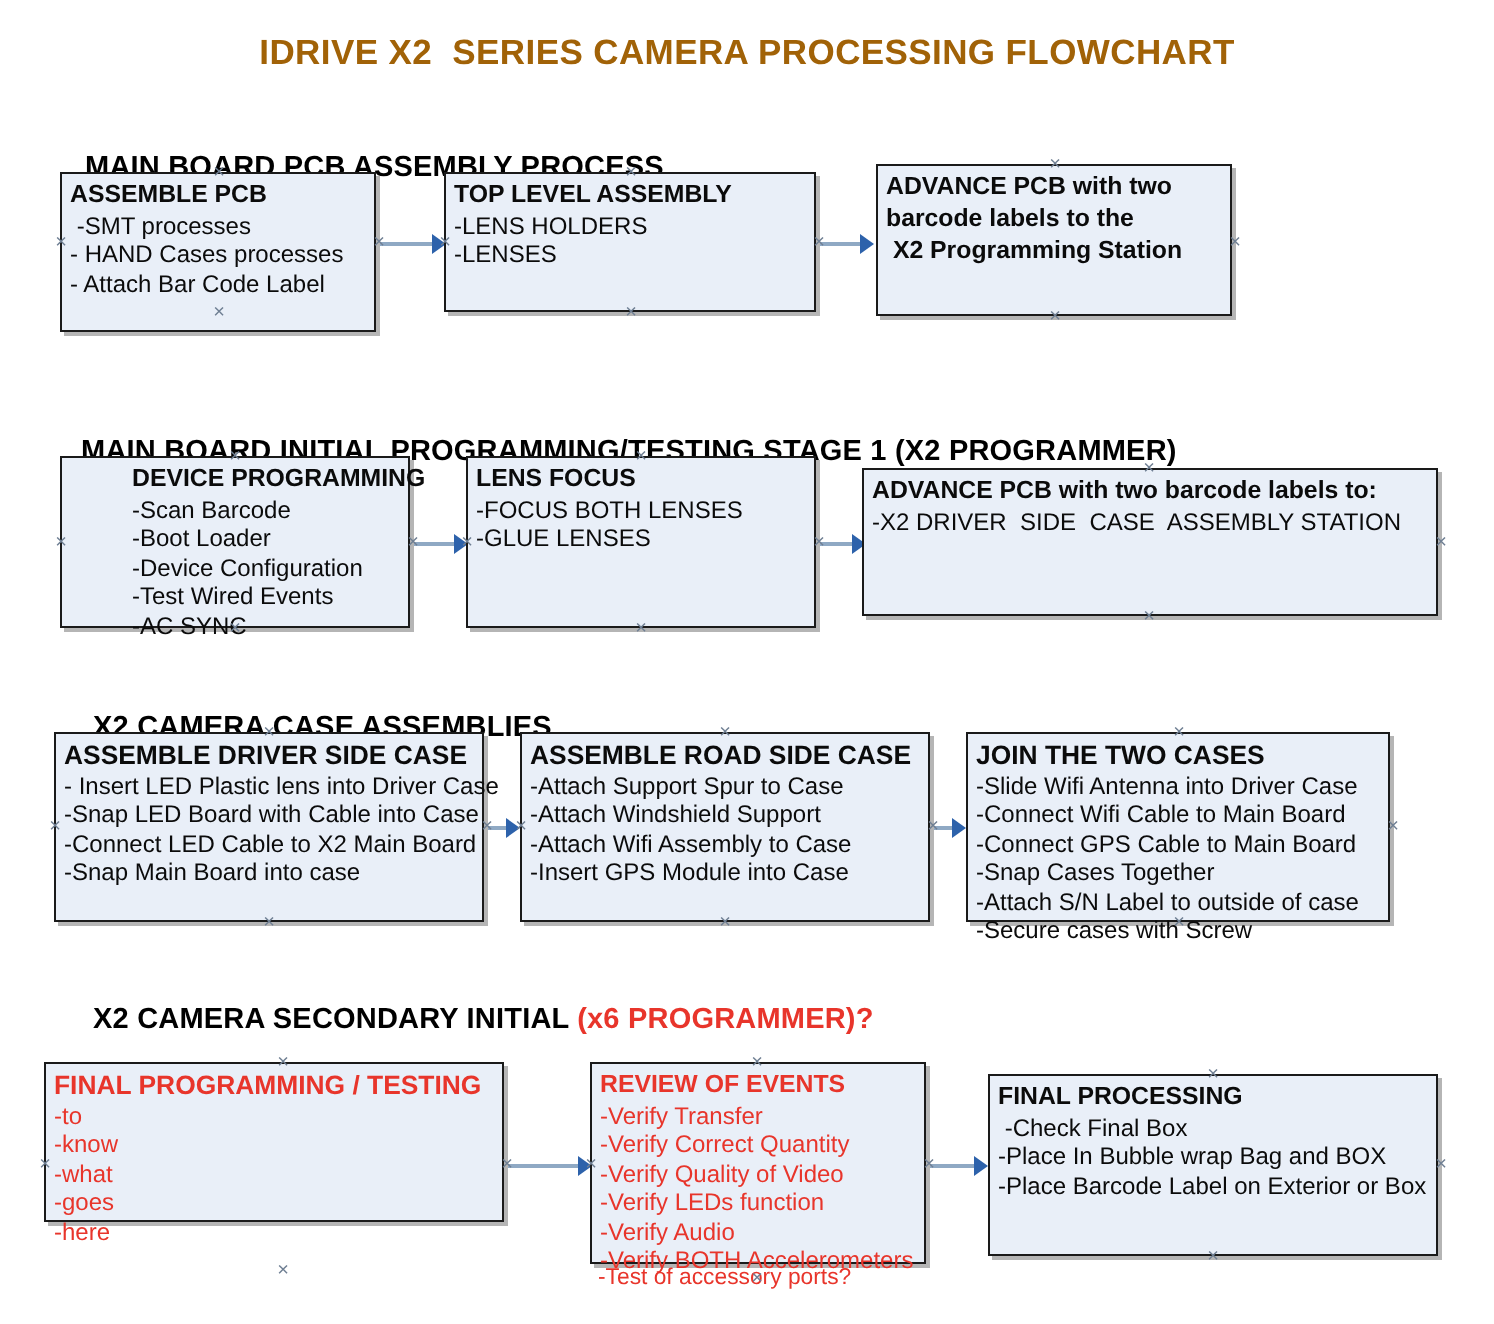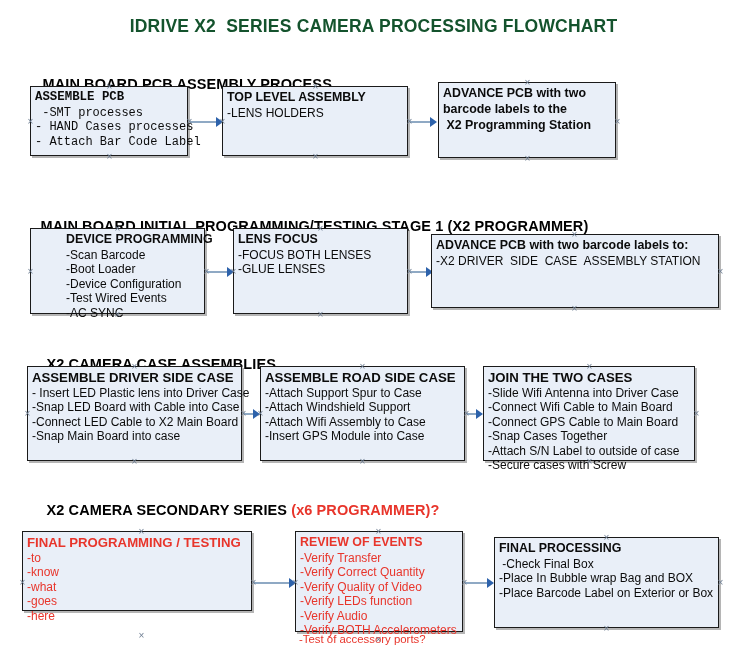--- a/index.html
+++ b/index.html
@@ -23,21 +23,21 @@
   
   .doc-title {
     position: absolute;
     left: 0;
     top: 16px;
     width: 747px;
     text-align: center;
     font-size: 17.5px;
     font-weight: bold;
     letter-spacing: 0.2px;
-    color: #14532d;
+    color: #a16207;
     white-space: pre;
   }
   .section-title {
     position: absolute;
     font-size: 14.5px;
     font-weight: bold;
     color: #000000;
     white-space: pre;
     letter-spacing: 0.1px;
   }
@@ -114,37 +114,38 @@
 <body>
 
 <div id="canvas">
 
   <div class="doc-title">IDRIVE X2  SERIES CAMERA PROCESSING FLOWCHART</div>
 
   <div class="section-title" style="left:26px; top:60px;">
     <span>MAIN BOARD PCB ASSEMBLY PROCESS</span>
   </div>
 
-  <div class="fbox" style="left:30px; top:86px; width:158px; height:70px;font-family:Liberation Mono, monospace;">
+  <div class="fbox" style="left:30px; top:86px; width:158px; height:80px;">
     <div class="bt">ASSEMBLE PCB</div>
     <div class="bl"> -SMT processes</div>
     <div class="bl">- HAND Cases processes</div>
     <div class="bl">- Attach Bar Code Label</div>
   </div>
   <div class="xmark" style="left:105px; top:82px;"></div>
   <div class="xmark" style="left:26px; top:117px;"></div>
   <div class="xmark" style="left:105px; top:152px;"></div>
 
   <div class="conn" style="left:190px; top:121px; width:28px;"></div>
   <div class="conn-head" style="left:216px; top:117px;"></div>
   <div class="xmark" style="left:185px; top:117px;"></div>
 
   <div class="fbox" style="left:222px; top:86px; width:186px; height:70px;">
     <div class="bt">TOP LEVEL ASSEMBLY</div>
     <div class="bl">-LENS HOLDERS</div>
+    <div class="bl">-LENSES</div>
   </div>
   <div class="xmark" style="left:311px; top:82px;"></div>
   <div class="xmark" style="left:218px; top:117px;"></div>
   <div class="xmark" style="left:311px; top:152px;"></div>
 
   <div class="conn" style="left:410px; top:121px; width:22px;"></div>
   <div class="conn-head" style="left:430px; top:117px;"></div>
   <div class="xmark" style="left:405px; top:117px;"></div>
 
   <div class="fbox" style="left:438px; top:82px; width:178px; height:76px;">
@@ -238,21 +239,21 @@
     <div class="bl">-Connect GPS Cable to Main Board</div>
     <div class="bl">-Snap Cases Together</div>
     <div class="bl">-Attach S/N Label to outside of case</div>
     <div class="bl">-Secure cases with Screw</div>
   </div>
   <div class="xmark" style="left:585px; top:362px;"></div>
   <div class="xmark" style="left:692px; top:409px;"></div>
   <div class="xmark" style="left:585px; top:457px;"></div>
 
   <div class="section-title" style="left:30px; top:486px;">
-    <span>X2 CAMERA SECONDARY SERIES </span><span class="accent">(x6 PROGRAMMER)?</span>
+    <span>X2 CAMERA SECONDARY INITIAL </span><span class="accent">(x6 PROGRAMMER)?</span>
   </div>
 
   <div class="fbox red bigtitle" style="left:22px; top:531px; width:230px; height:80px;">
     <div class="bt">FINAL PROGRAMMING / TESTING</div>
     <div class="bl">-to</div>
     <div class="bl">-know</div>
     <div class="bl">-what</div>
     <div class="bl">-goes</div>
     <div class="bl">-here</div>
   </div>

